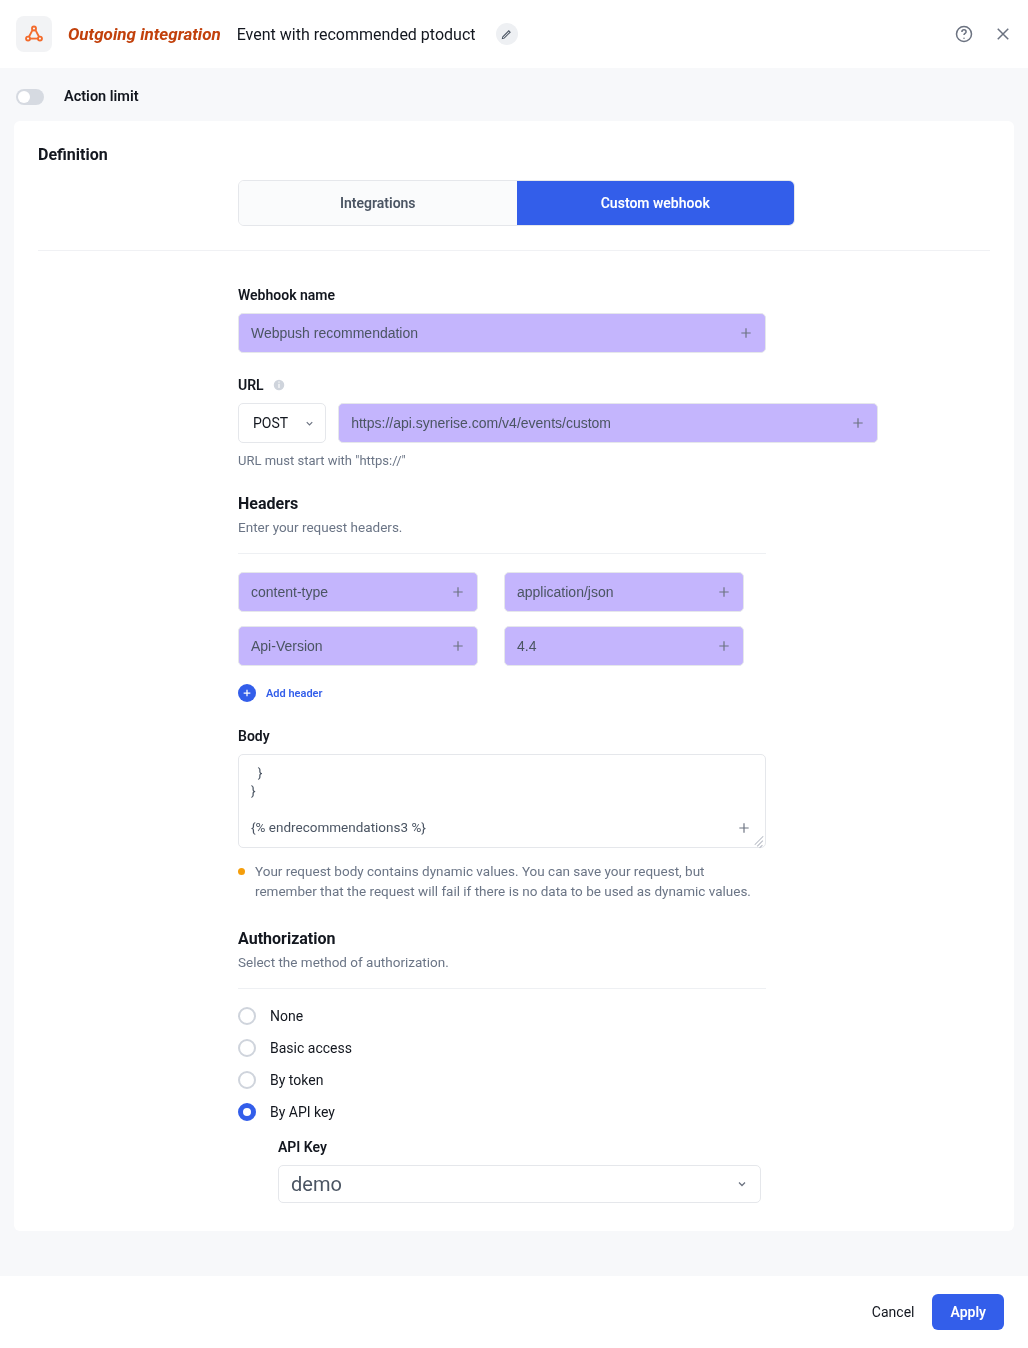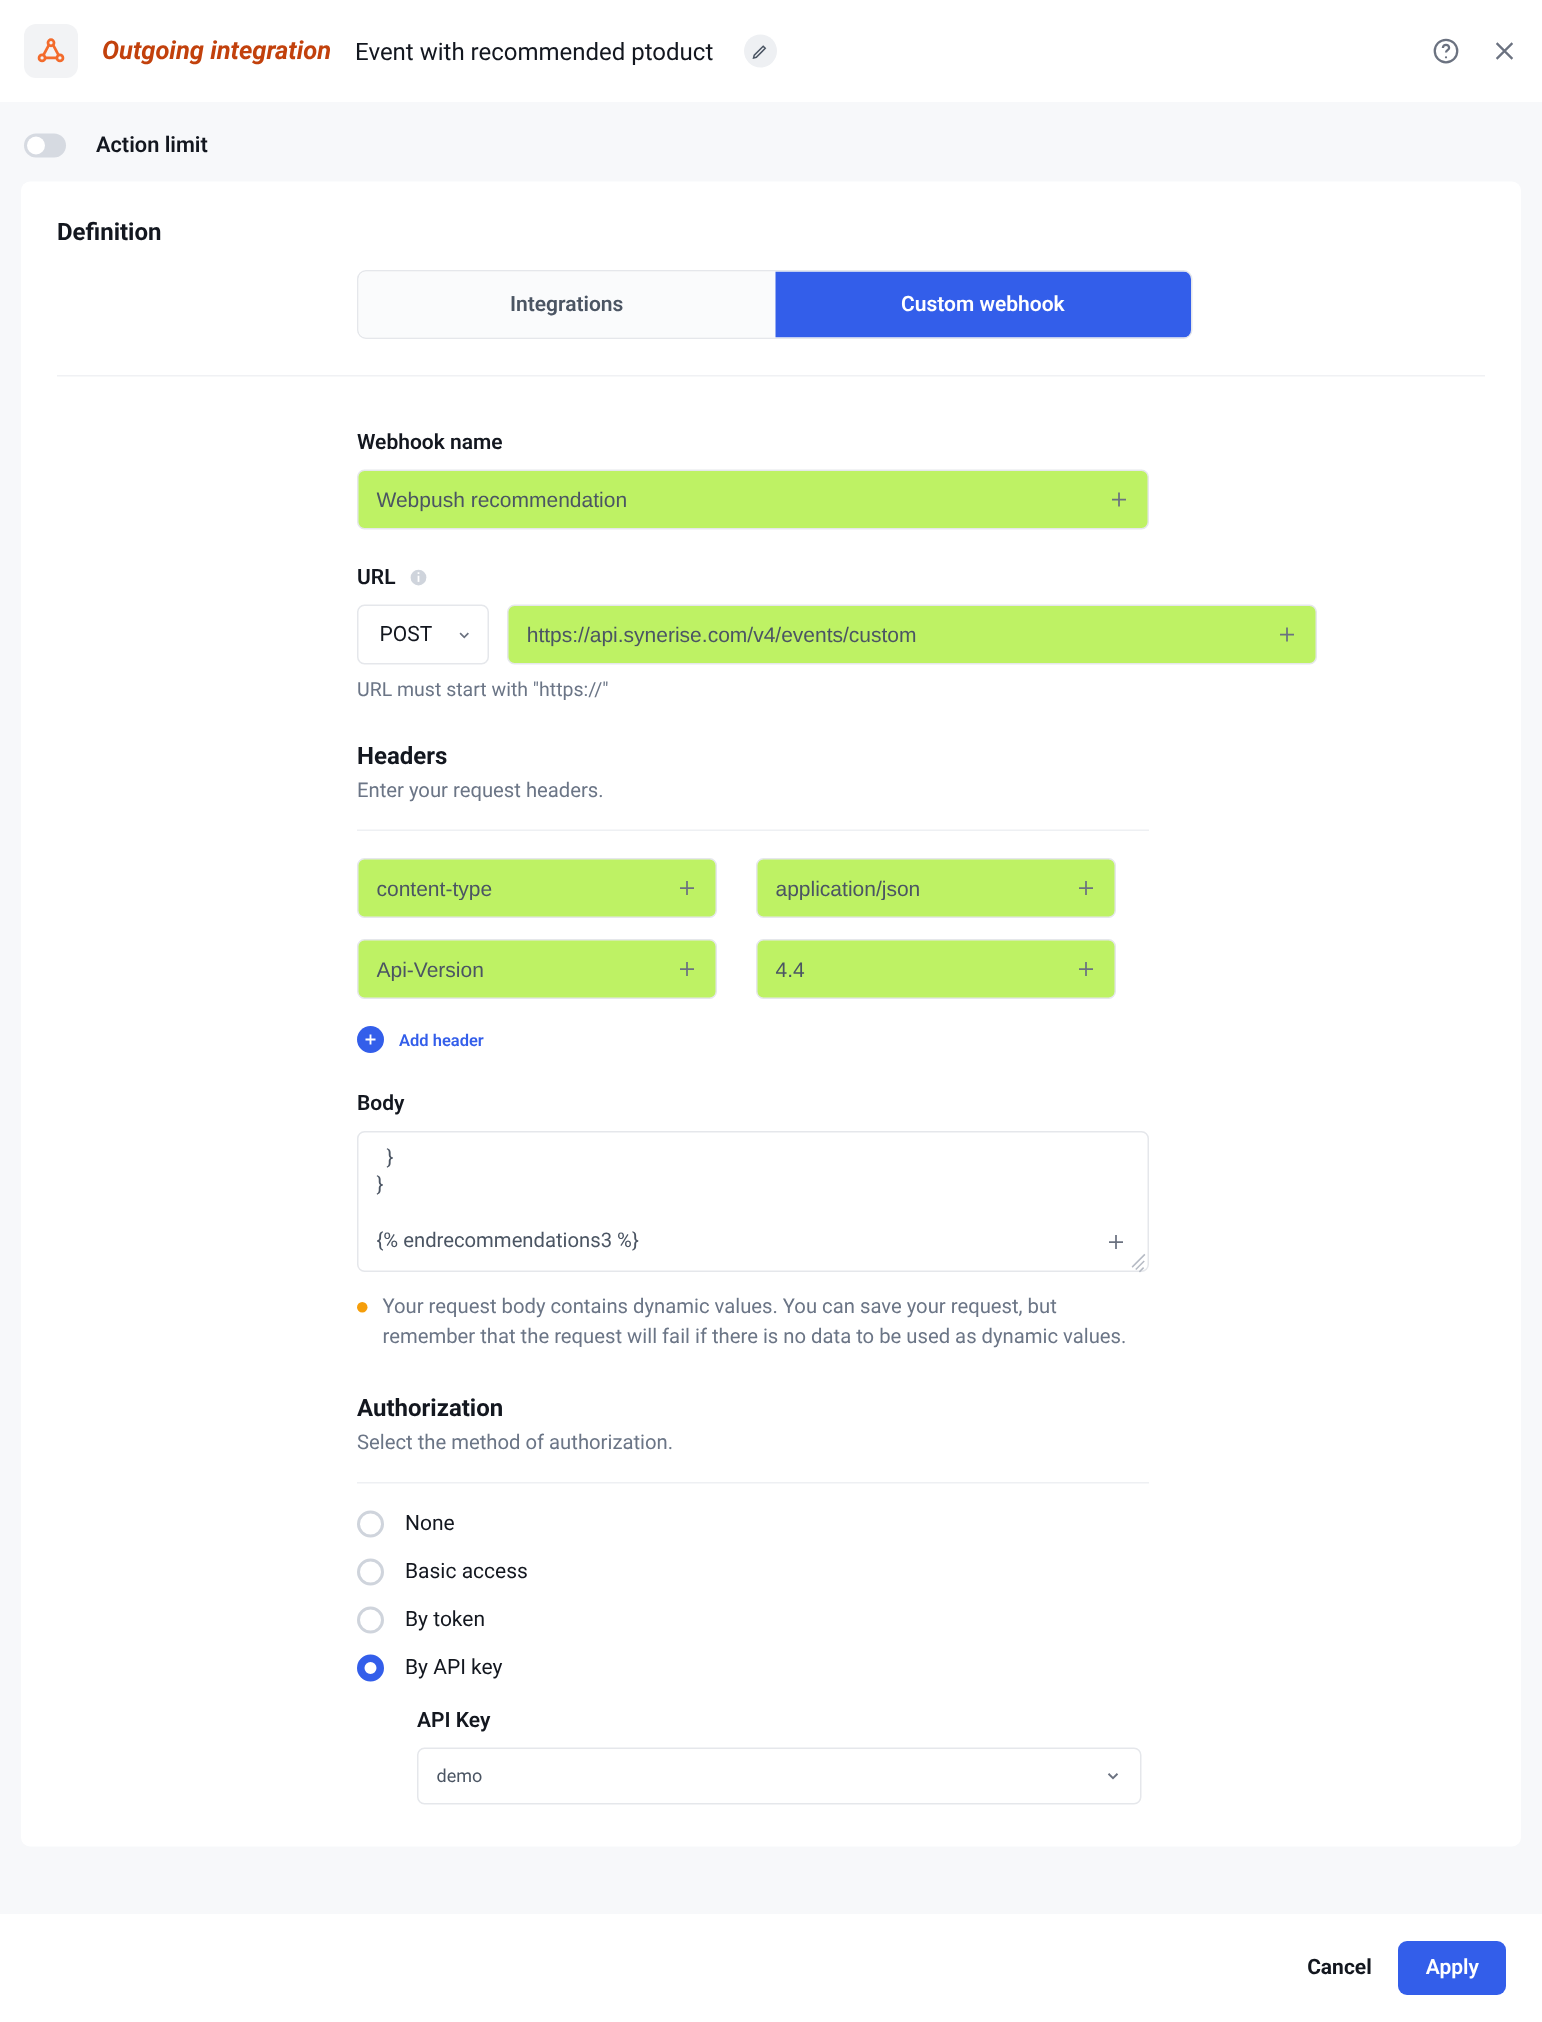--- a/index.html
+++ b/index.html
@@ -84,21 +84,21 @@
   .card-hr {
     margin-left: -200px;
     margin-right: -112px;
   }
 
   .field-label { font-size:14px; font-weight:600; color:#13171f; margin-bottom:10px; display:flex; align-items:center; gap:8px;}
 
   .input-wrap {
     border:1px solid #e5e7eb; border-radius:5px;
     height:40px; display:flex; align-items:center; padding:0 12px;
-    background:#bef264;
+    background:#c4b5fd;
   }
   .input-wrap input {
     border:none; outline:none; flex:1; font-size:14px; color:#4b5563; background:transparent;
   }
   .plus-icon { color:#6b7280; margin-left:auto; cursor:pointer;}
 
   .url-row { display:flex; gap:12px; }
   .method-select {
     border:1px solid #e5e7eb; border-radius:5px; height:40px;
     padding:0 10px 0 14px; display:flex; align-items:center; gap:16px;
@@ -146,31 +146,31 @@
   .radio-list { display:flex; flex-direction:column; gap:14px; margin-top:4px;}
   .radio { display:flex; align-items:center; gap:14px; font-size:14px; color:#13171f; cursor:pointer;}
   .radio-circle { width:18px; height:18px; border-radius:50%; border:2px solid #cfd4dc; }
   .radio.selected .radio-circle { border-color:#335eea; border-width:5px;}
 
   .apikey-block { margin-left:40px; margin-top:18px;}
   .apikey-label { font-size:14px; font-weight:600; margin-bottom:10px;}
   .select-wrap {
     border:1px solid #e5e7eb; border-radius:5px;
     height:38px; display:flex; align-items:center; padding:0 12px;
-    font-size:12px; color:#4b5563; background:#fff; cursor:pointer;
+    font-size:20px; color:#4b5563; background:#fff; cursor:pointer;
     justify-content:space-between; width:483px;
   }
 
   
   .footer {
     position:absolute; bottom:0; left:0; right:0; height:72px;
     background:#fff; display:flex; align-items:center; justify-content:flex-end;
     gap:18px; padding:0 24px;
   }
-  .btn-cancel { font-size:14px; font-weight:700; color:#13171f; cursor:pointer;}
+  .btn-cancel { font-size:14px; font-weight:400; color:#13171f; cursor:pointer;}
   .btn-apply {
     background:#335eea; color:#fff; font-size:14px; font-weight:600;
     border-radius:6px; padding:10px 18px; cursor:pointer;
   }
 
   svg { display:block; }
 </style>
 </head>
 <body>
 

